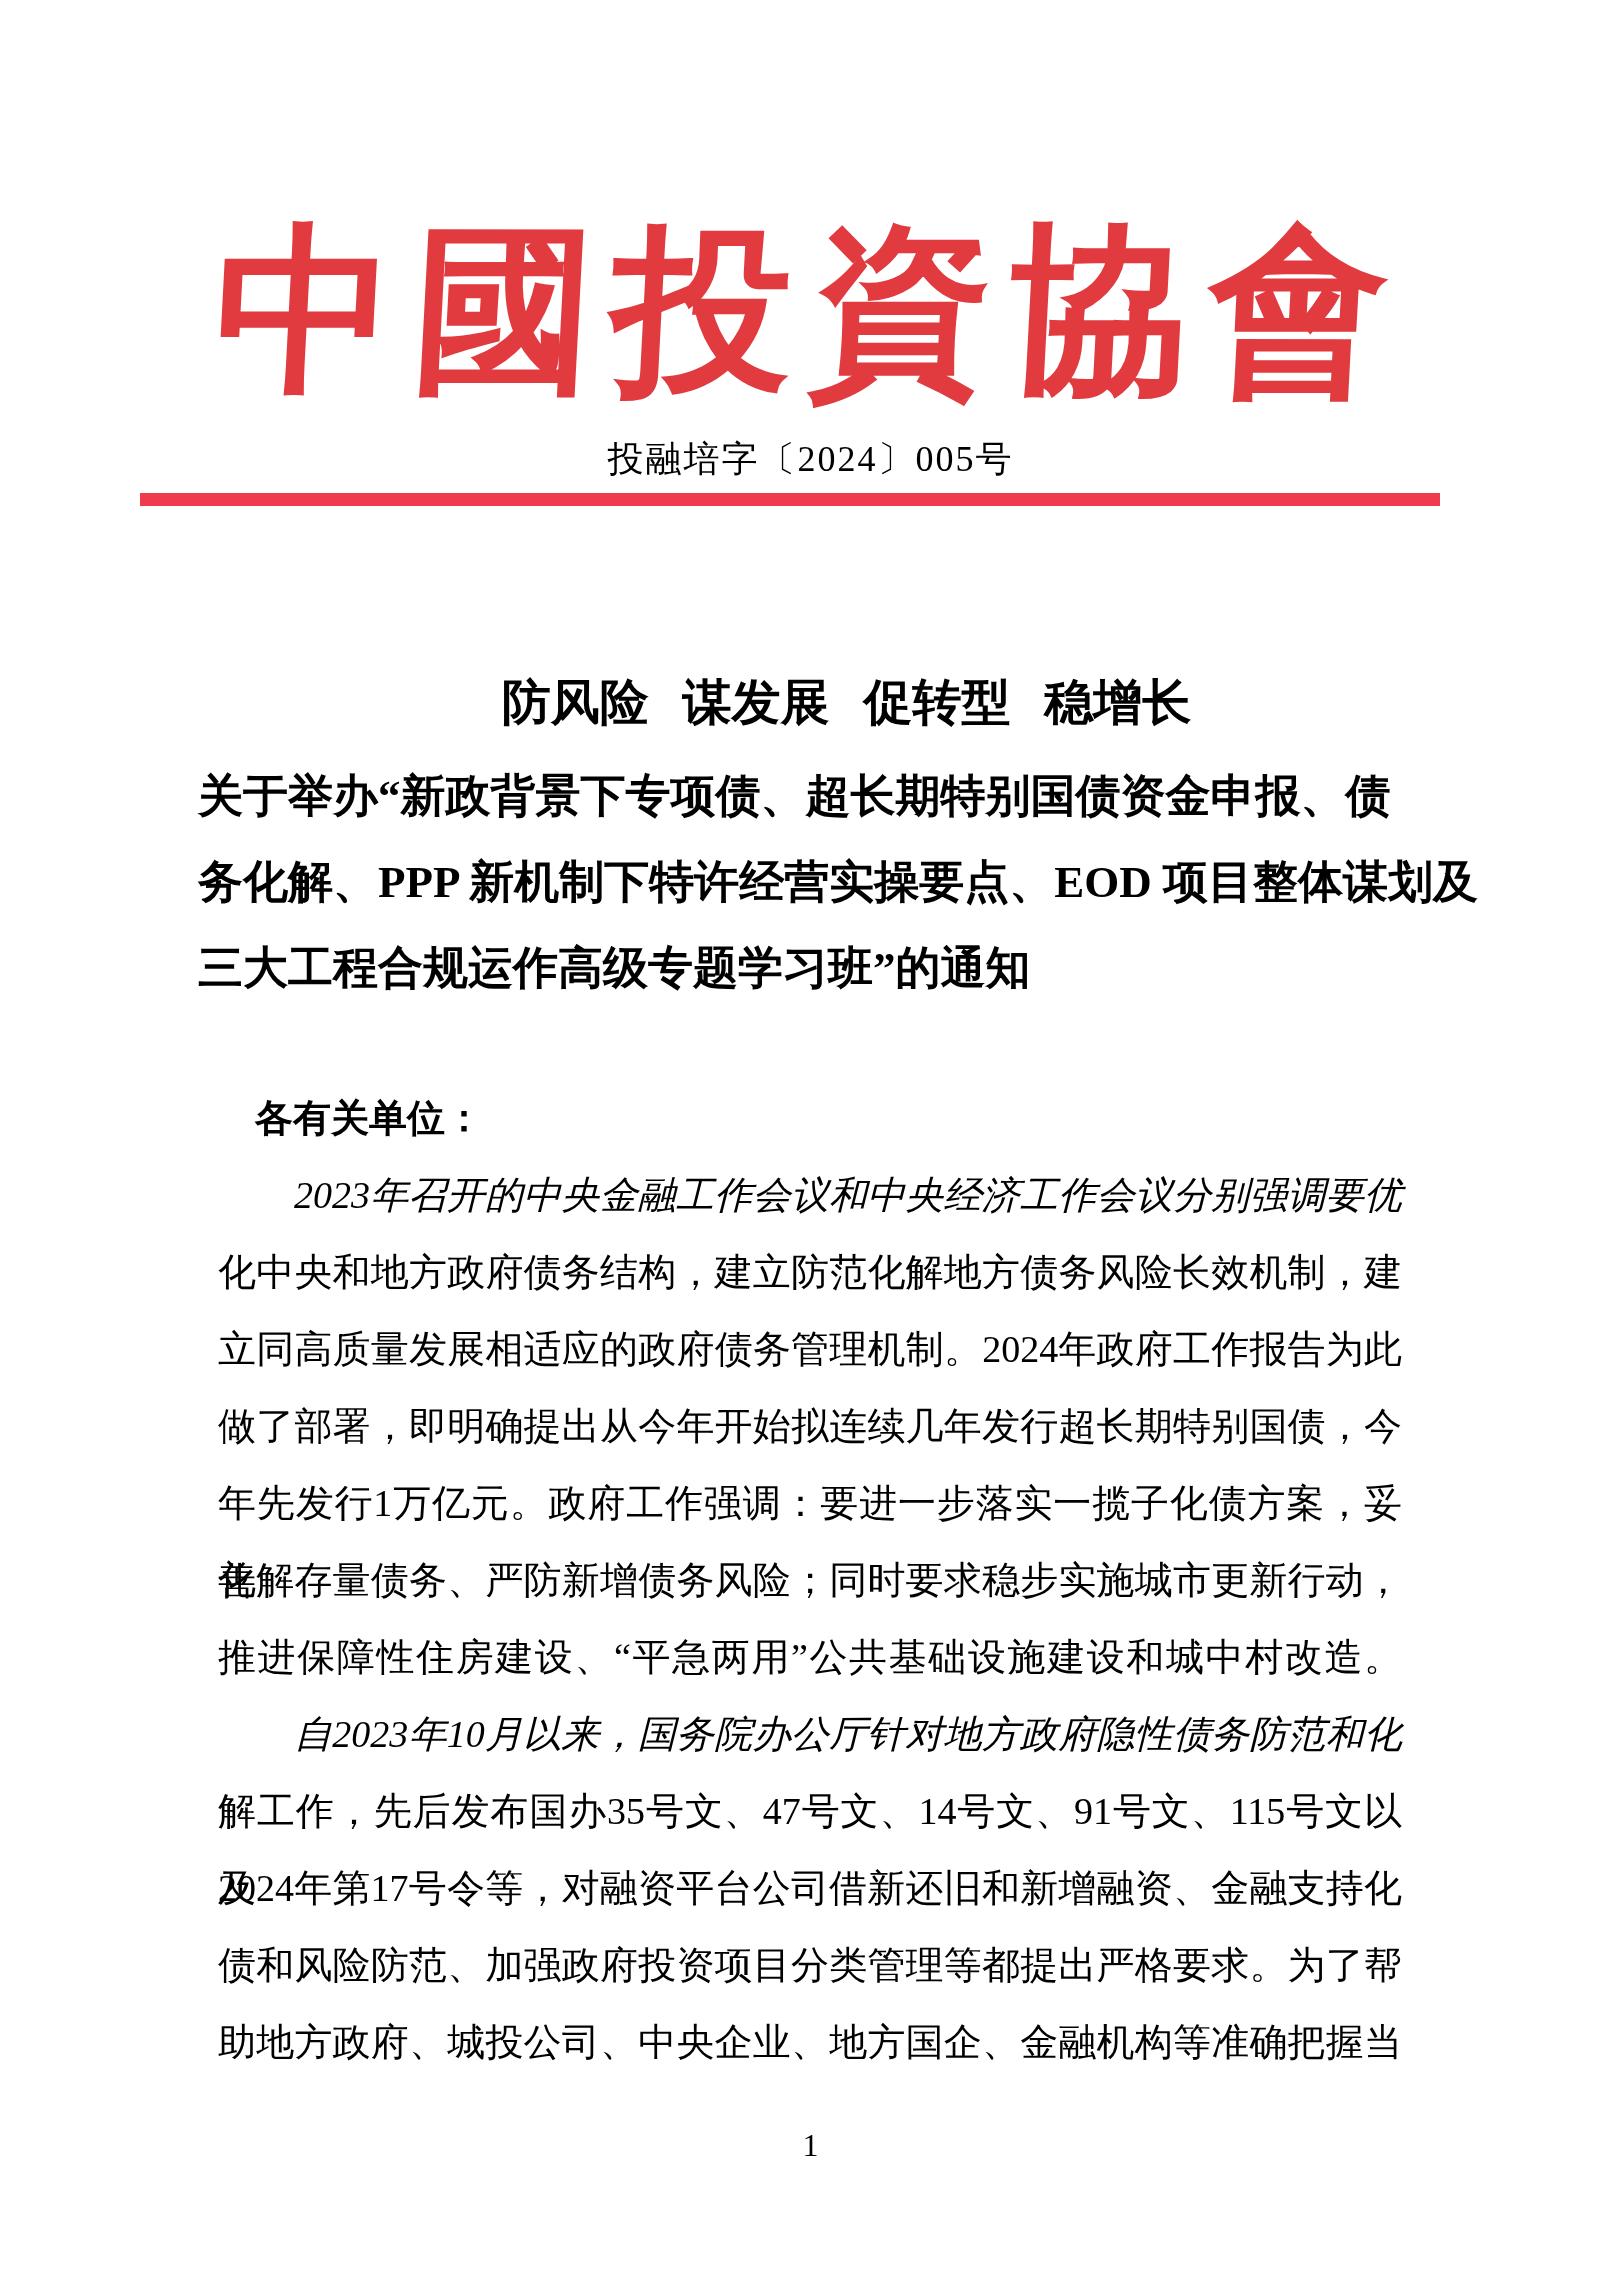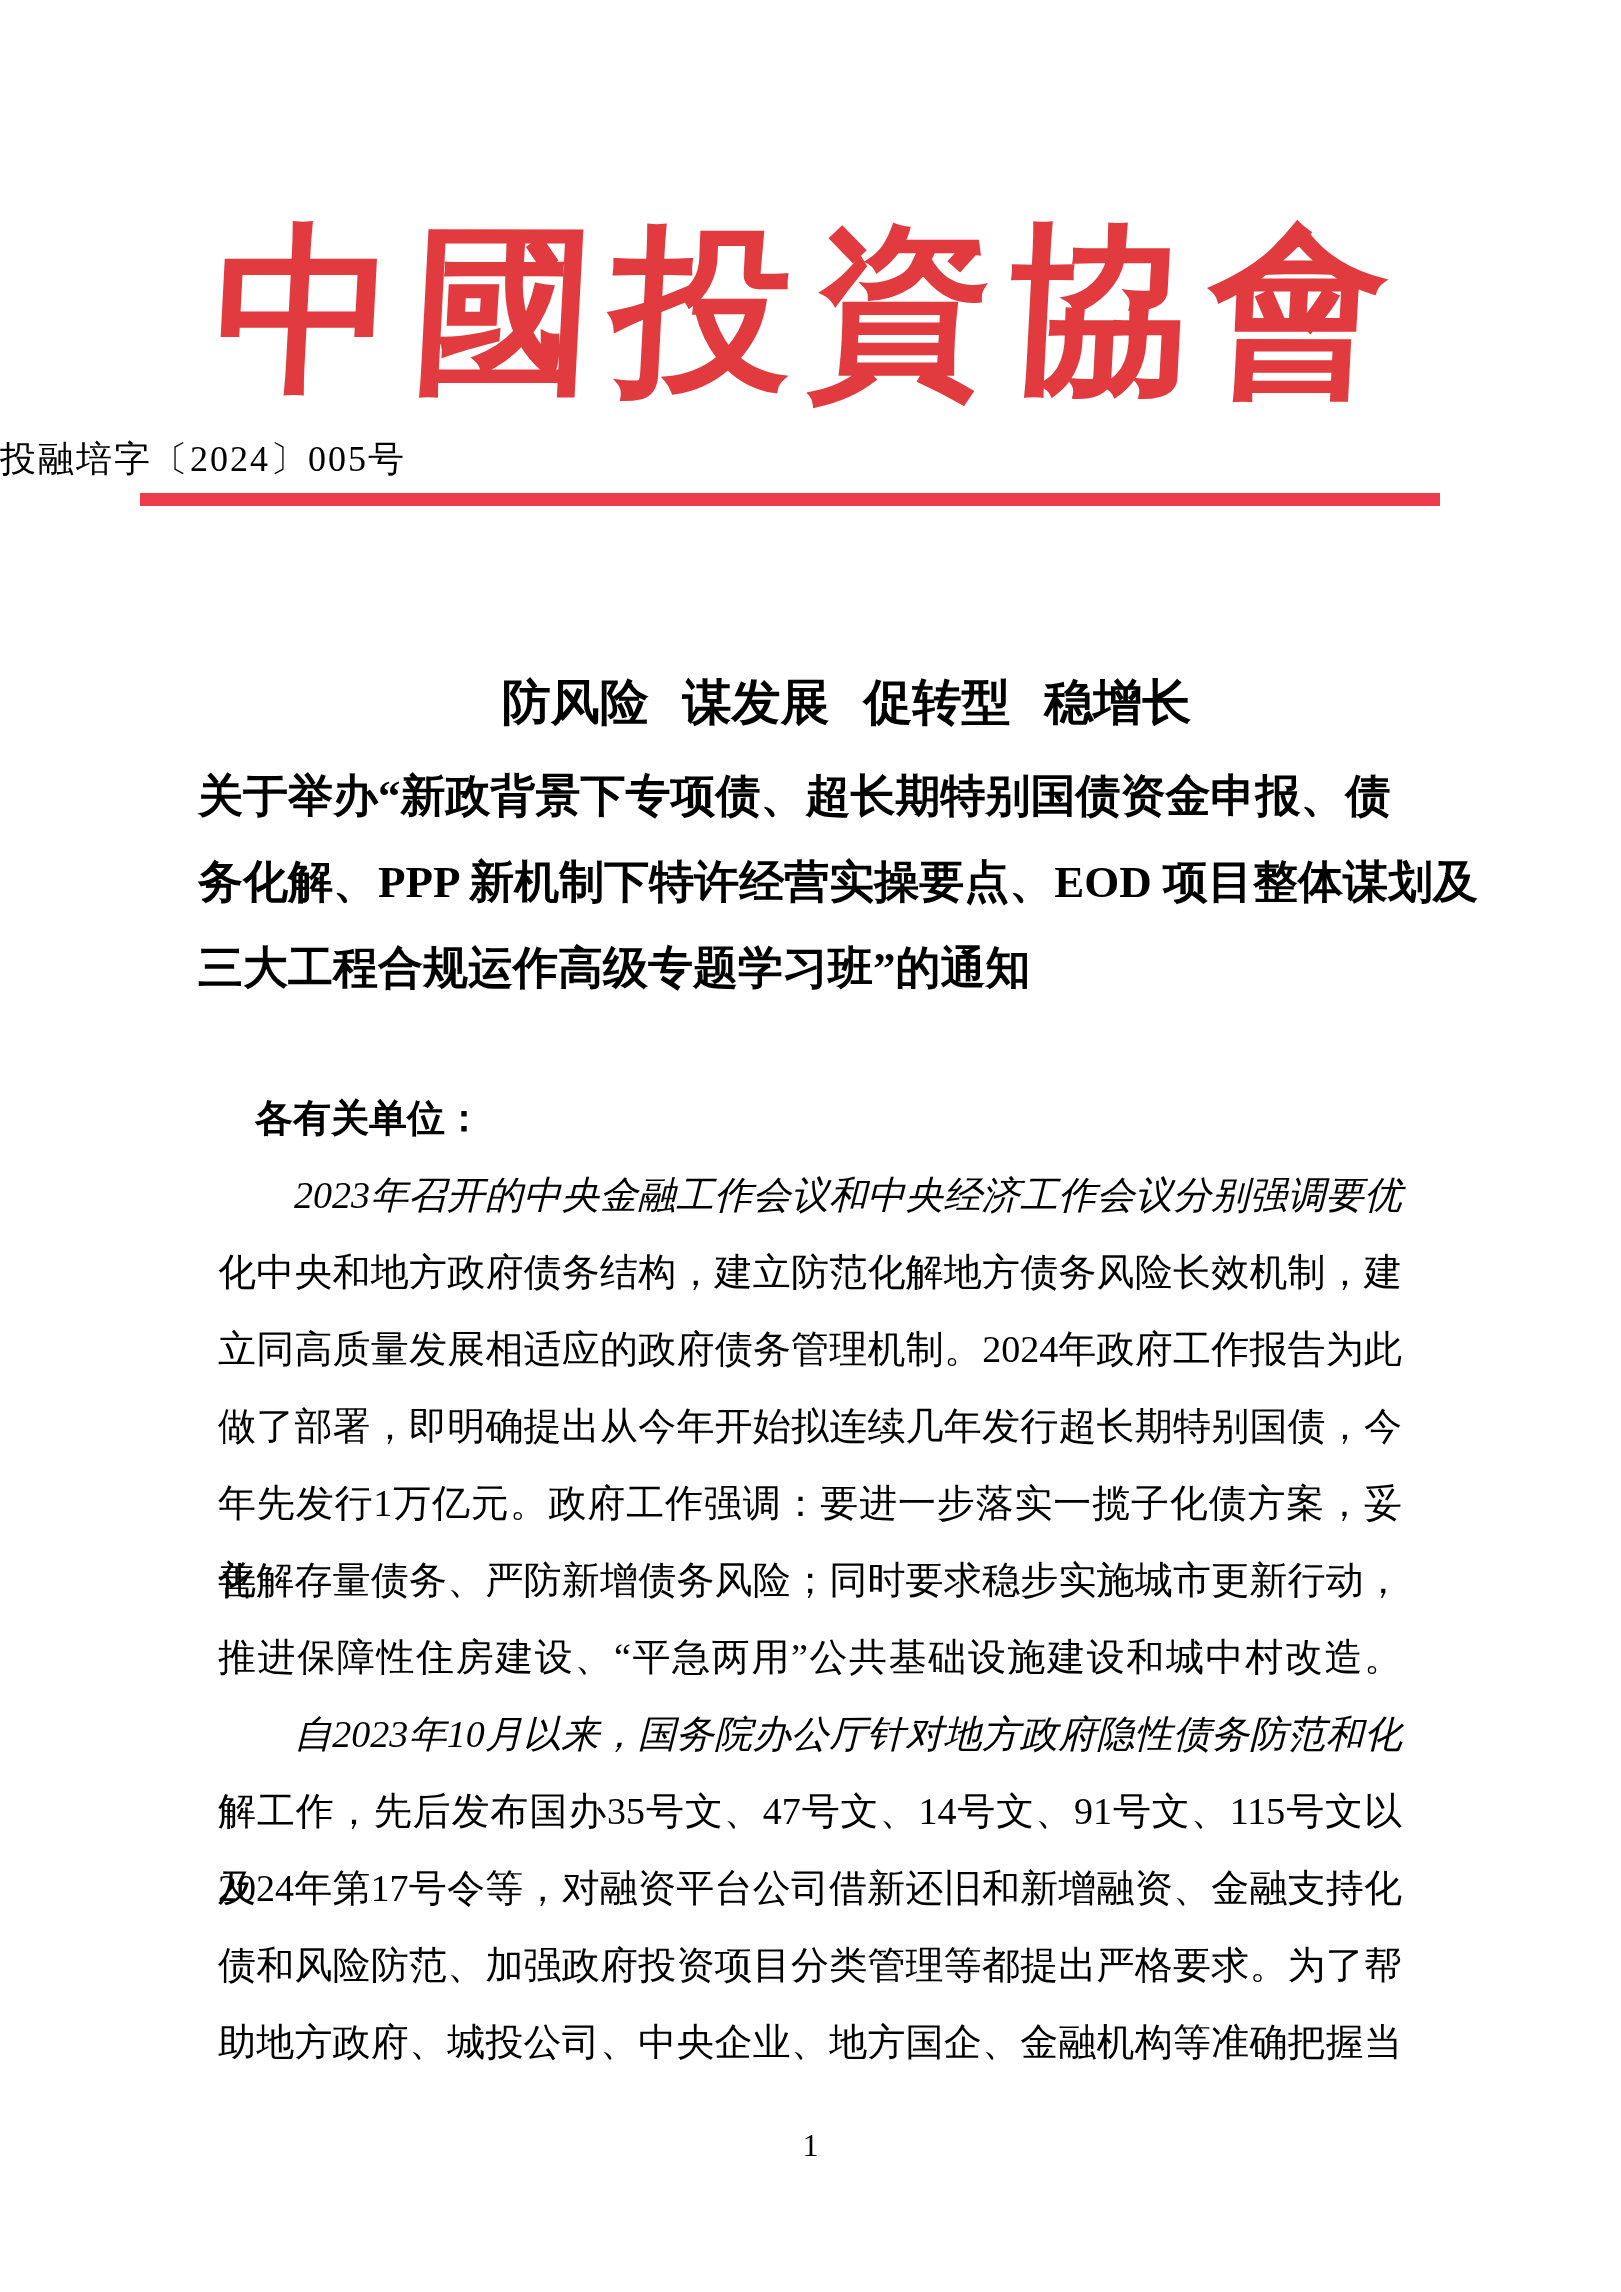--- a/index.html
+++ b/index.html
@@ -27,20 +27,21 @@
     letter-spacing: 17.6px;
     transform: skewX(-3deg);
     white-space: nowrap;
   }
 
   .doc-number {
     position: absolute;
     top: 439px;
     left: 0;
     width: 100%;
+    text-align: center;
     font-size: 36px;
     line-height: 41px;
     letter-spacing: 2px;
   }
 
   .red-rule {
     position: absolute;
     top: 493px;
     left: 140px;
     width: 1300px;

